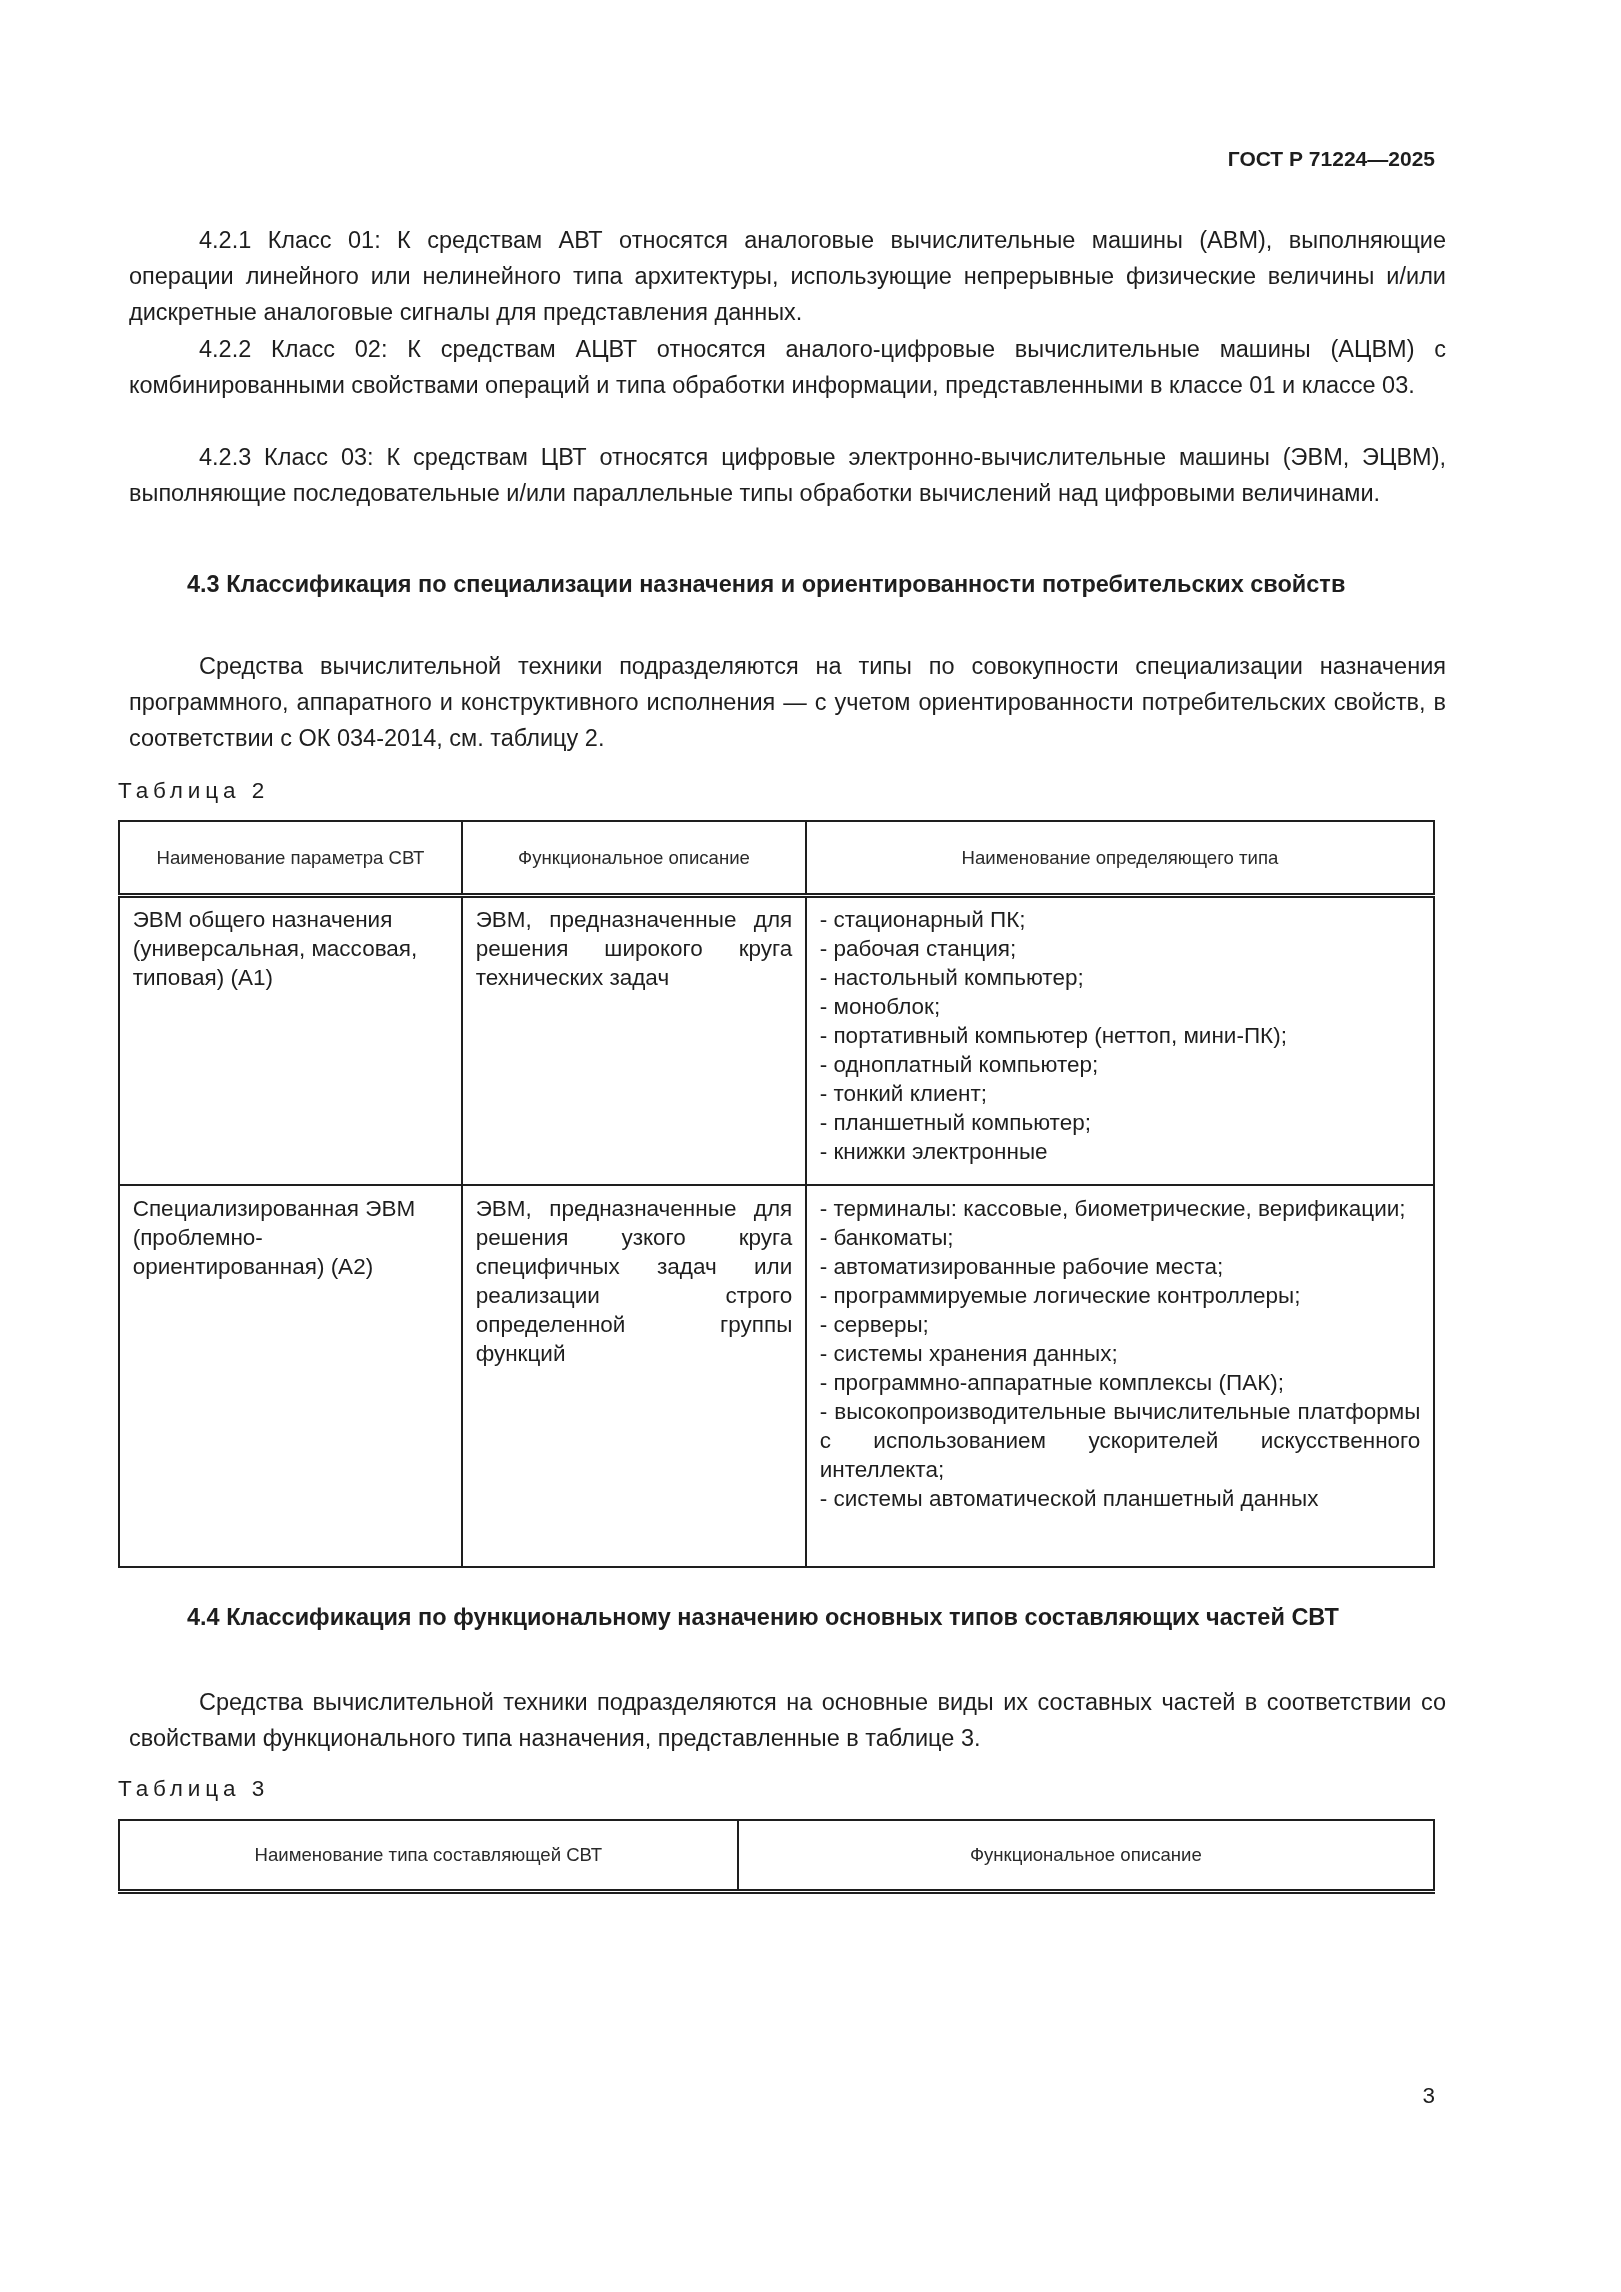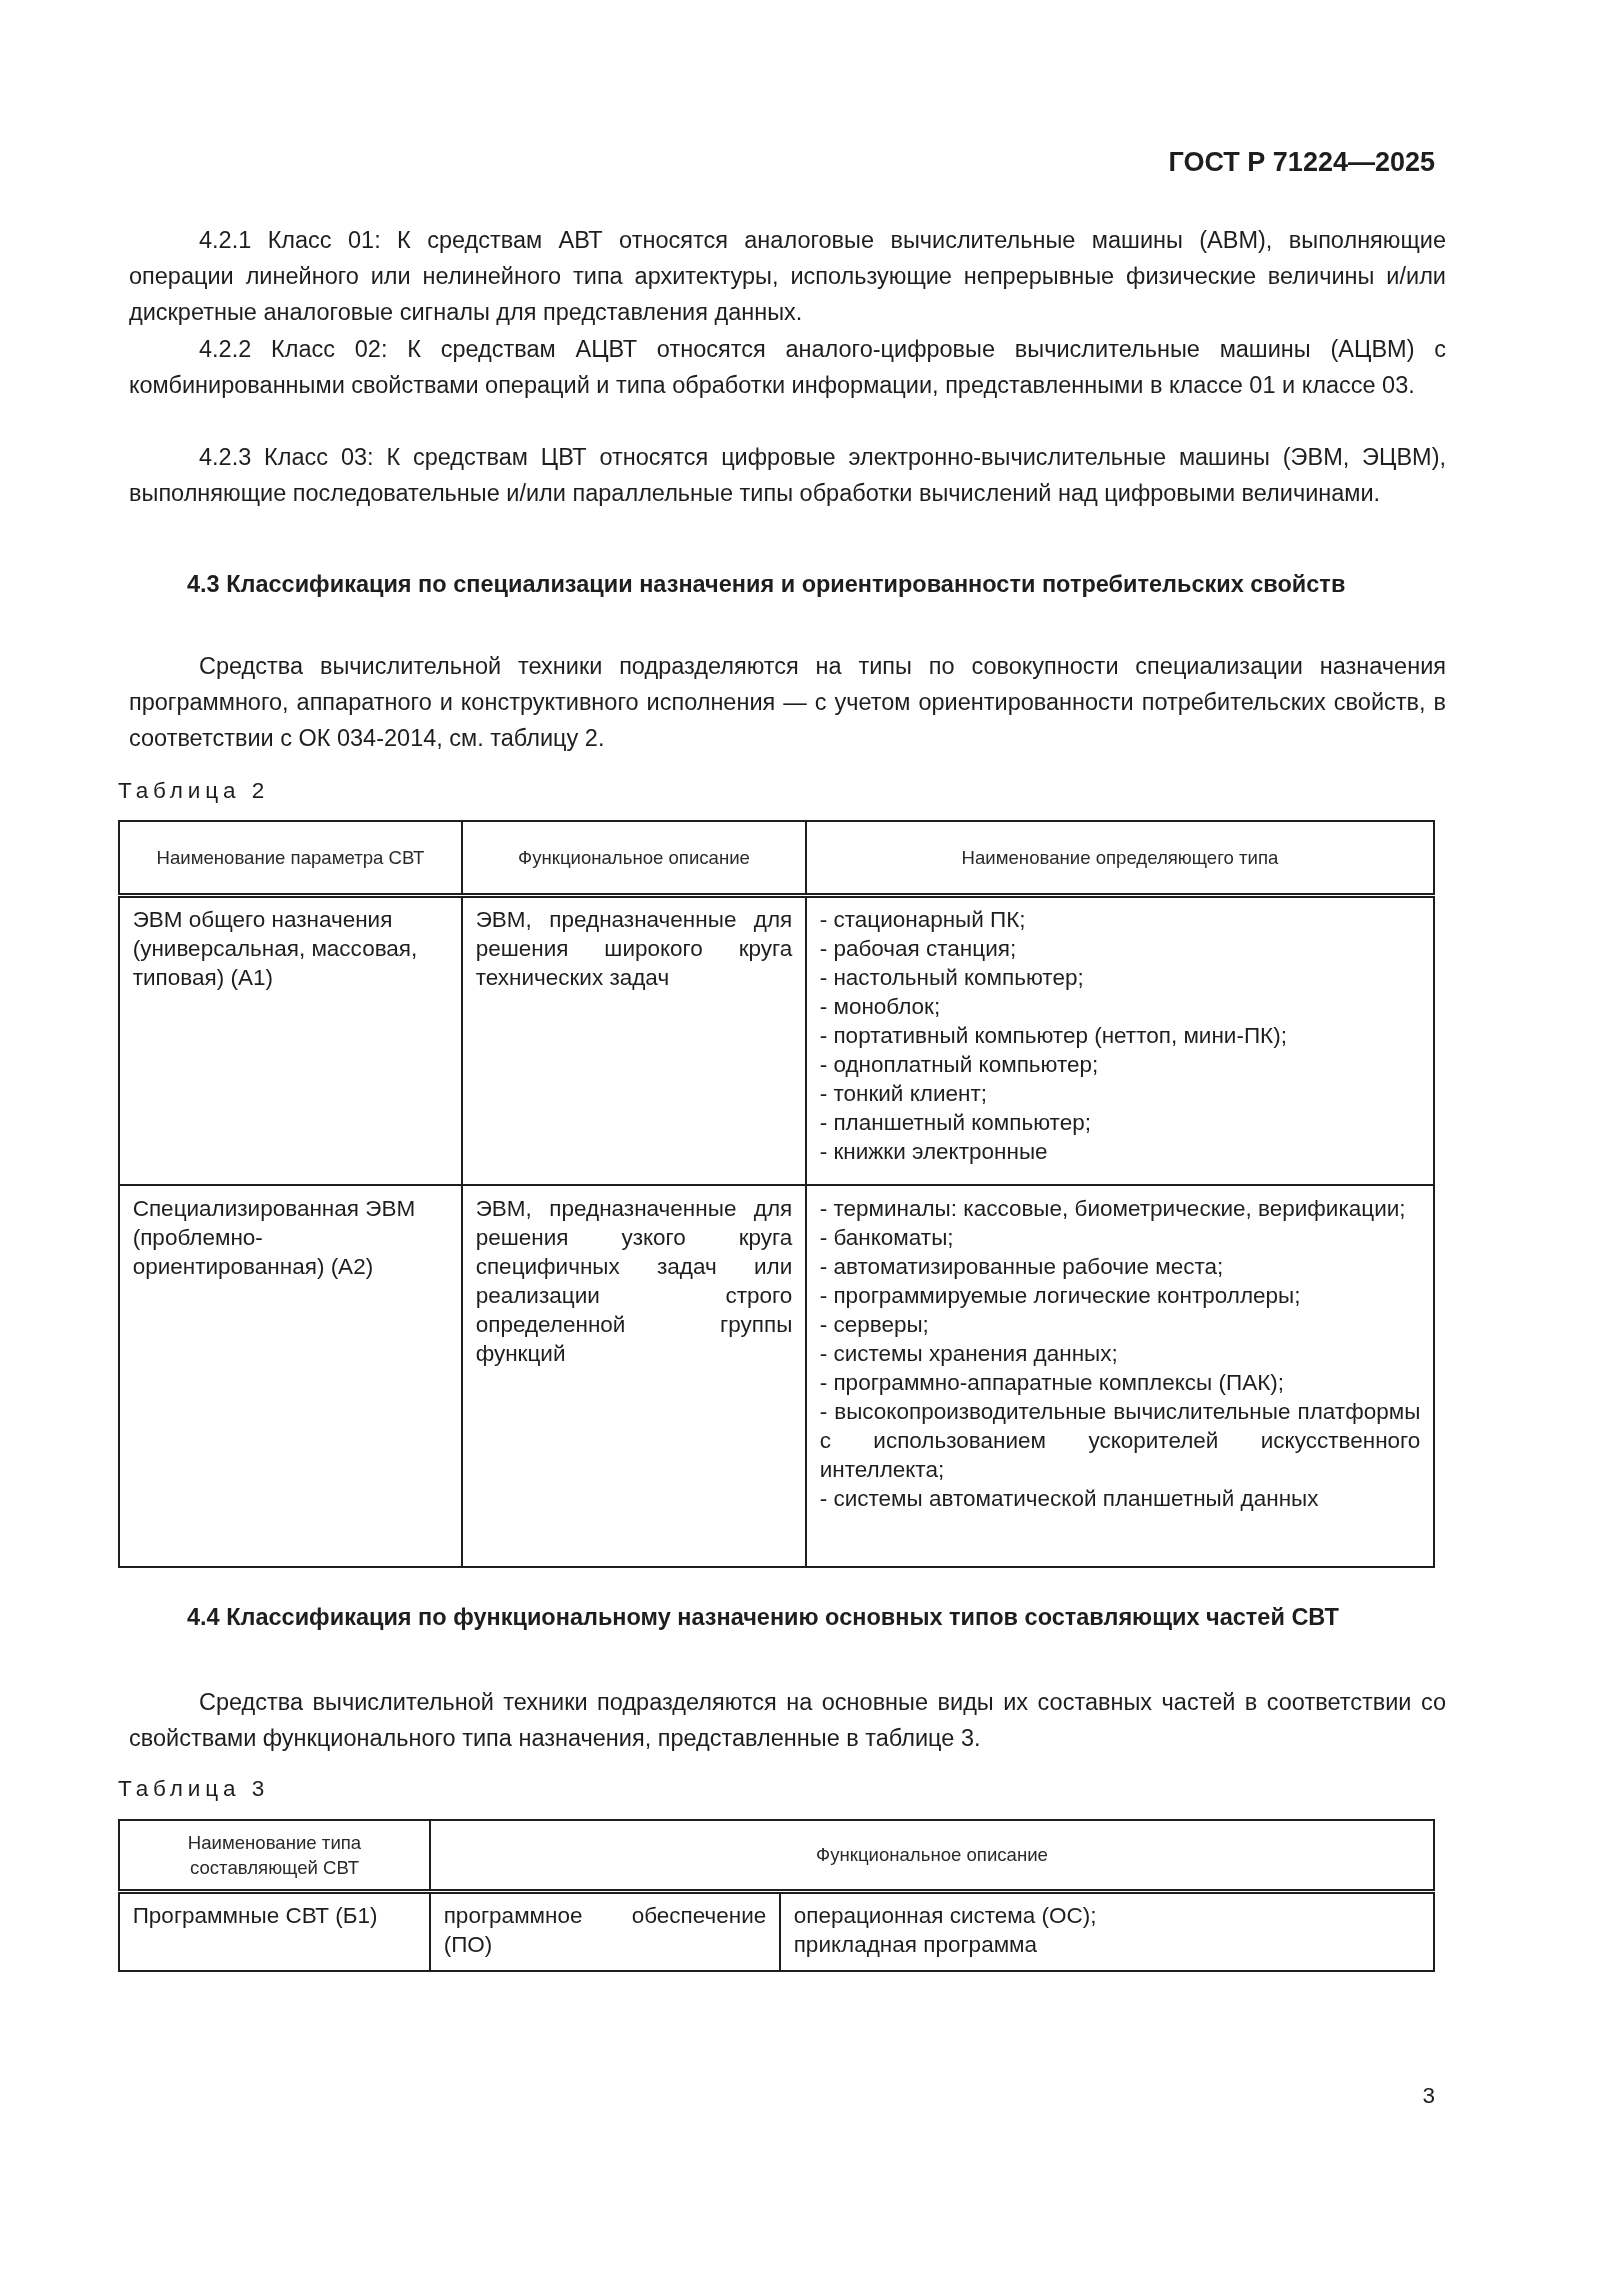--- a/index.html
+++ b/index.html
@@ -1,19 +1,19 @@
 <!DOCTYPE html>
 <html><head>
 <meta charset="utf-8">
 <style>
   html, body { margin: 0; padding: 0; background: #ffffff; }
   body { width: 1621px; height: 2293px; position: relative; overflow: hidden;
          font-family: "Liberation Sans", "DejaVu Sans", sans-serif; color: #1e1e1e; }
   .abs { position: absolute; }
-  .doc-code { left: 1078px; top: 147px; width: 357px; text-align: right; font-weight: bold; font-size: 27px; }
+  .doc-code { left: 1078px; top: 147px; width: 357px; text-align: right; font-weight: bold; font-size: 21px; }
   .para { left: 118px; width: 1317px; font-size: 23.5px; line-height: 36px; text-align: justify; text-align-last: left; margin-left: 11px; }
   .para .indent { display: inline-block; width: 70px; }
   .heading { left: 187px; width: 1248px; font-size: 23.5px; font-weight: bold; line-height: 33px; text-align: justify; text-align-last: left; }
   .table-caption { left: 118px; font-size: 22.5px; letter-spacing: 4.9px; }
   table { position: absolute; left: 118px; width: 1317px; border-collapse: collapse; font-size: 22.5px; }
   td, th { border: 2px solid #1e1e1e; vertical-align: top; padding: 7.8px 12.7px 5.9px 12.7px; line-height: 29px; }
   th { font-weight: normal; font-size: 18.6px; line-height: 24.5px; text-align: center; vertical-align: middle; color: #2a2a2a; }
   table { border: 2.9px solid #1e1e1e; }
   thead tr th { border-bottom: 5.9px double #1e1e1e; }
   .just { text-align: justify; text-align-last: left; }
@@ -97,23 +97,17 @@
       <col style="width:350px">
       <col>
     </colgroup>
   <thead>
     <tr style="height:71px;">
       <th>Наименование типа составляющей СВТ</th>
       <th colspan="2">Функциональное описание</th>
     </tr>
   </thead>
   <tbody>
-    <tr style="height:80px;">
-      <td>Программные СВТ (Б1)</td>
-      <td class="just">программное обеспечение (ПО)</td>
-      <td style="white-space:pre-line;">операционная система (ОС);
-прикладная программа</td>
-    </tr>
   </tbody>
 </table>
 
 <div class="abs page-num">3</div>
 
 
 </body></html>

